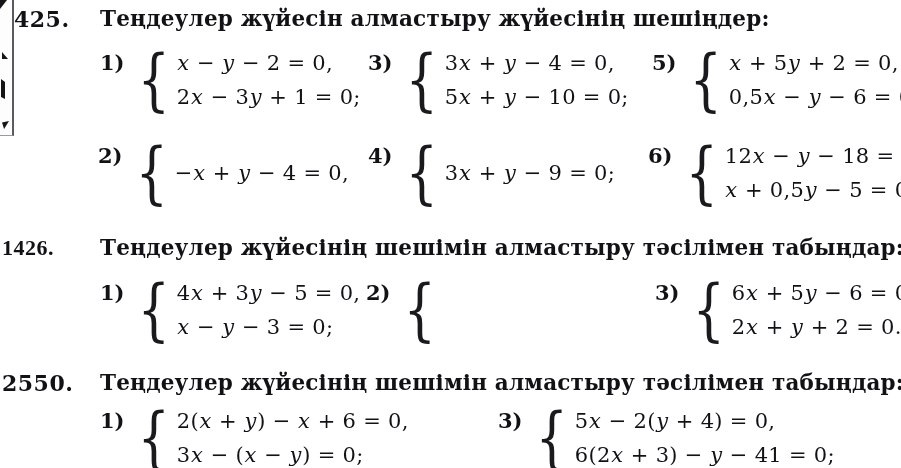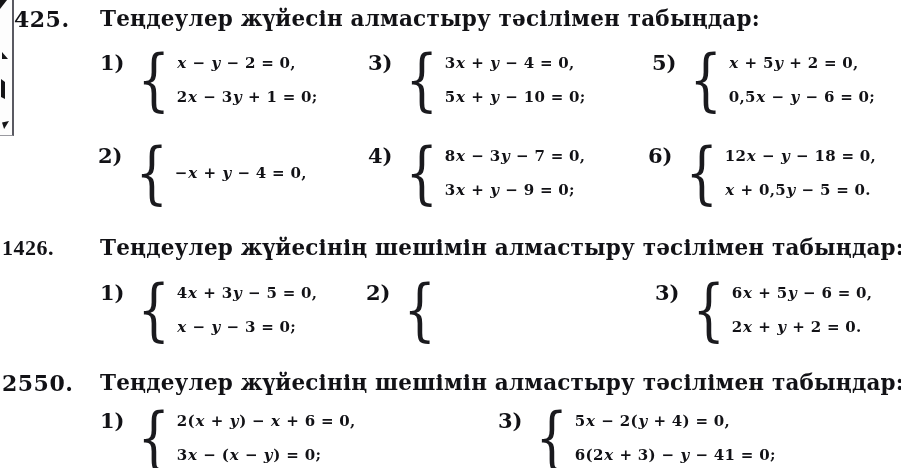--- a/index.html
+++ b/index.html
@@ -54,41 +54,41 @@
     font-size: 68px;
     font-weight: 400;
     line-height: 68px;
     align-self: center;
     transform: scaleX(0.75);
     margin-right: 2px;
     color: #1a1a1e;
   }
   .eqs { display: flex; flex-direction: column; justify-content: center; }
   .eq {
-    font-size: 15px;
-    font-weight: 700;
+    font-size: 21px;
+    font-weight: 400;
     line-height: 34px;
     letter-spacing: 0.3px;
   }
   .eq i { font-style: italic; padding: 0 0.5px; }
 </style>
 </head>
 <body>
 
 <div class="page">
 
   <div class="edge-strip">
     <div class="mark mark-1"></div>
     <div class="mark mark-2"></div>
     <div class="mark mark-3"></div>
     <div class="mark mark-4"></div>
   </div>
 
   <div class="sec-number" style="left:14px; top:6px;">425.</div>
-  <div class="sec-title" style="top:6px;">Теңдеулер жүйесін алмастыру тәсілімен табыңдар:</div>
+  <div class="sec-title" style="top:6px;">Теңдеулер жүйесін алмастыру жүйесінің шешіңдер:</div>
 
   <div class="problem" style="left:100px; top:46px;">
     <span class="plabel">1)</span>
     <span class="brace">{</span>
     <span class="eqs">
       <span class="eq"><i>x</i> − <i>y</i> − 2 = 0,</span>
       <span class="eq">2<i>x</i> − 3<i>y</i> + 1 = 0;</span>
     </span>
   </div>
 
@@ -115,21 +115,20 @@
     <span class="brace">{</span>
     <span class="eqs">
       <span class="eq">−<i>x</i> + <i>y</i> − 4 = 0,</span>
     </span>
   </div>
 
   <div class="problem" style="left:368px; top:139px;">
     <span class="plabel">4)</span>
     <span class="brace">{</span>
     <span class="eqs">
-      <span class="eq">8<i>x</i> − 3<i>y</i> − 7 = 0,</span>
       <span class="eq">3<i>x</i> + <i>y</i> − 9 = 0;</span>
     </span>
   </div>
 
   <div class="problem" style="left:648px; top:139px;">
     <span class="plabel">6)</span>
     <span class="brace">{</span>
     <span class="eqs">
       <span class="eq">12<i>x</i> − <i>y</i> − 18 = 0,</span>
       <span class="eq"><i>x</i> + 0,5<i>y</i> − 5 = 0.</span>

